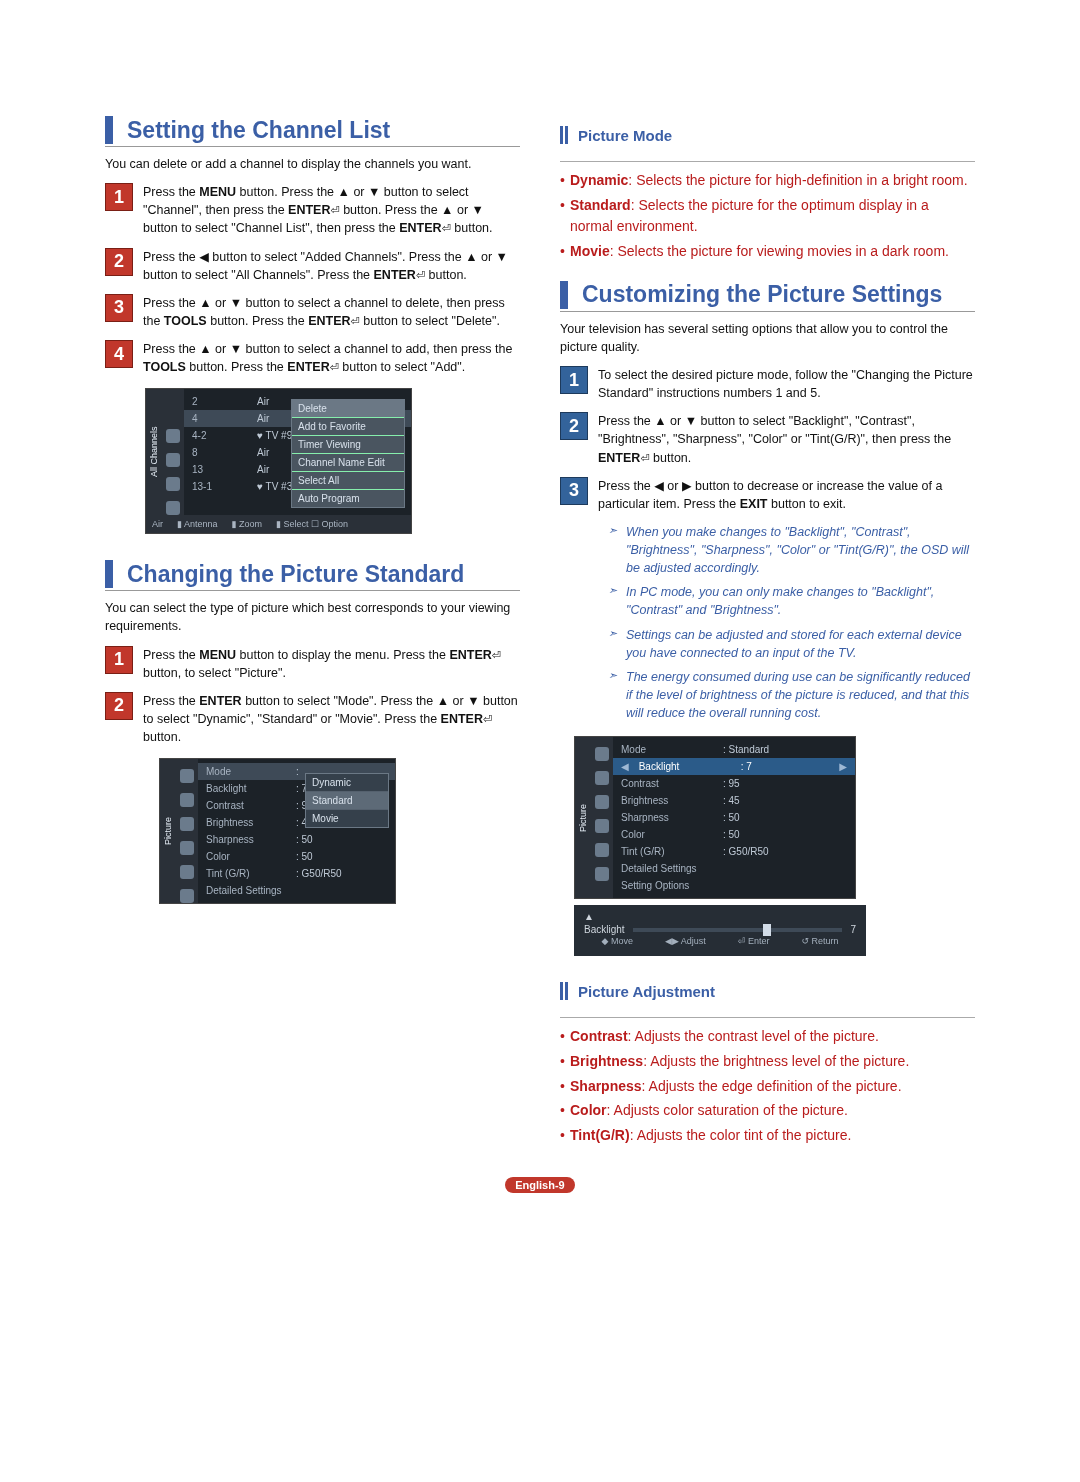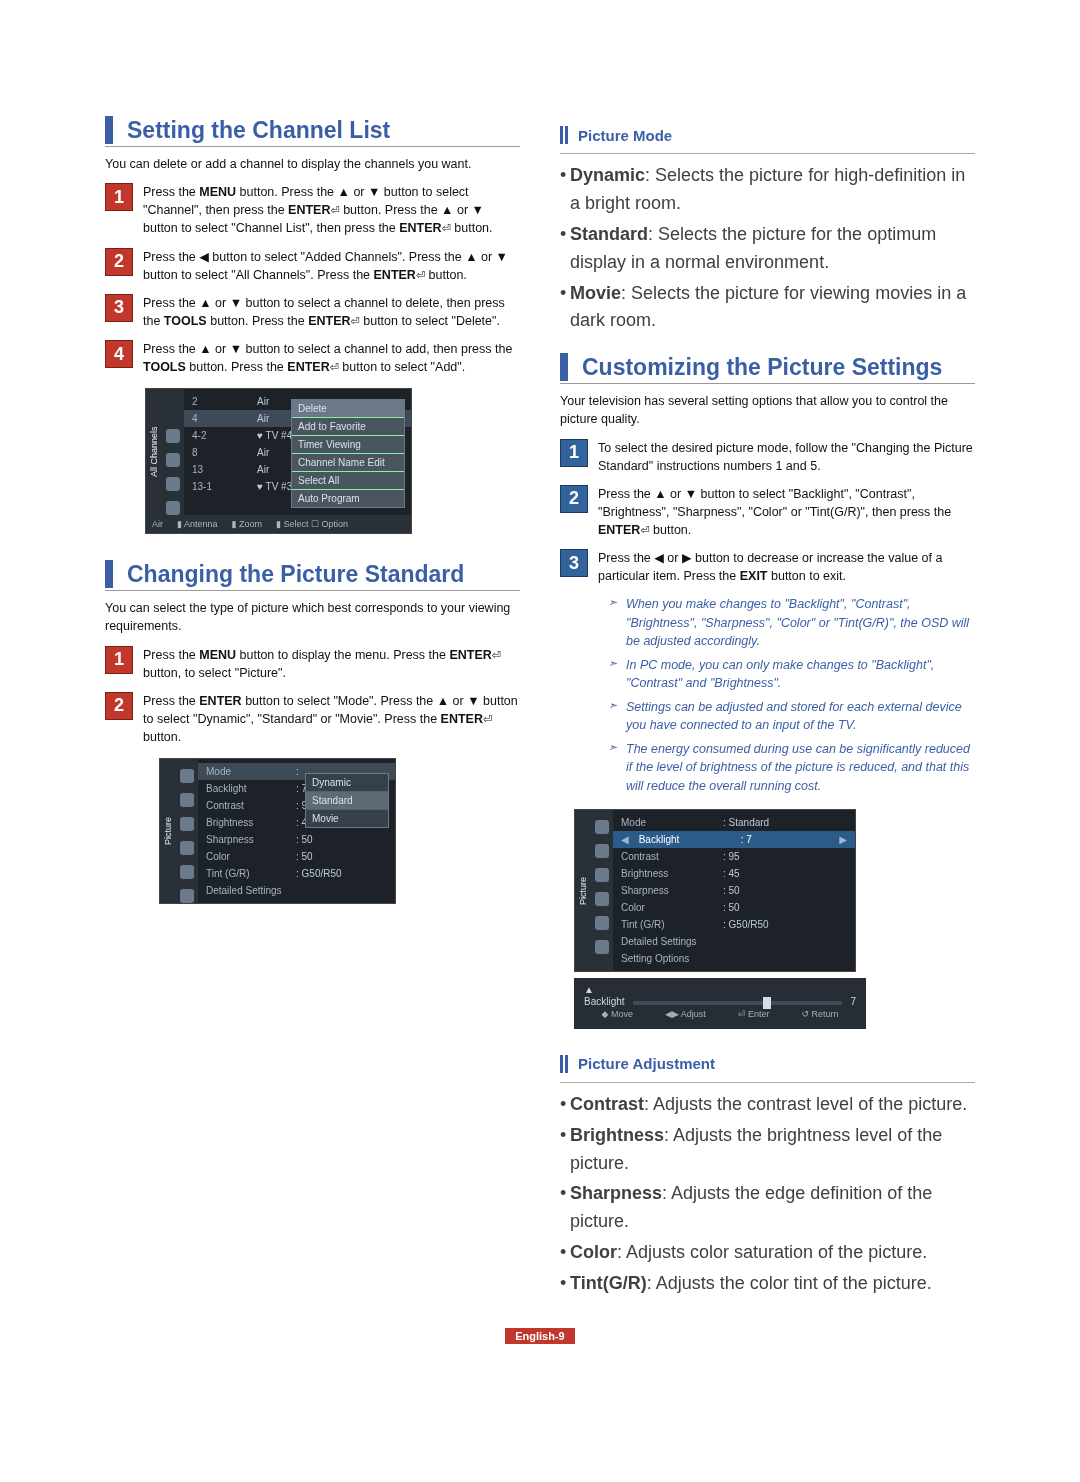--- a/index.html
+++ b/index.html
@@ -35,21 +35,21 @@
   .section-heading h2 {
     color: #3b5fa6;
     font-size: 23px;
     margin: 0;
     font-weight: bold;
   }
   .sub-heading {
     display: flex;
     align-items: center;
     border-bottom: 1px solid #aaa;
-    padding-bottom: 9px;
+    padding-bottom: 17px;
     margin-top: 10px;
     margin-bottom: 8px;
   }
   .sub-heading .dbar {
     display: inline-flex;
     margin-right: 8px;
   }
   .sub-heading .dbar span {
     display:inline-block;
     width:3px;
@@ -122,23 +122,23 @@
     top:0;
     font-size:11px;
     color:#3b5fa6;
   }
   ul.bullets {
     list-style:none;
     padding:0;
     margin:0 0 14px 0;
   }
   ul.bullets li {
-    font-size:18px;
+    font-size:14px;
     line-height:1.55;
-    color:#404040;
+    color:#b91c1c;
     position:relative;
     padding-left:10px;
     margin-bottom:3px;
   }
   ul.bullets li::before{
     content:"•";
     position:absolute;
     left:0;
   }
   
@@ -252,20 +252,21 @@
     margin:14px auto 40px auto;
     text-align:center;
   }
   .pagefoot span{
     display:inline-block;
     background:#c1372b;
     color:#fff;
     font-size:11px;
     font-weight:bold;
     padding:2px 10px;
+    border-radius:8px;
   }
   b{font-weight:bold;}
   
   .osd2 .row-sel{
     background:#2b5b89;
     color:#fff;
   }
   .osd2 .row-sel .c1, .osd2 .row-sel .c2 { color:#fff; }
   .osd2 .arrow-l, .osd2 .arrow-r{
     color:#9eb8d4;font-size:10px;
@@ -325,21 +326,21 @@
         <div class="row">
               <span class="c1">2</span>
               <span class="c2">Air</span>
             </div>
             <div class="row hl">
               <span class="c1">4</span>
               <span class="c2">Air</span>
             </div>
             <div class="row">
               <span class="c1">4-2</span>
-              <span class="c2">♥ TV #4</span>
+              <span class="c2">♥ TV #9</span>
             </div>
             <div class="row">
               <span class="c1">8</span>
               <span class="c2">Air</span>
             </div>
             <div class="row">
               <span class="c1">13</span>
               <span class="c2">Air</span>
             </div>
             <div class="row">

